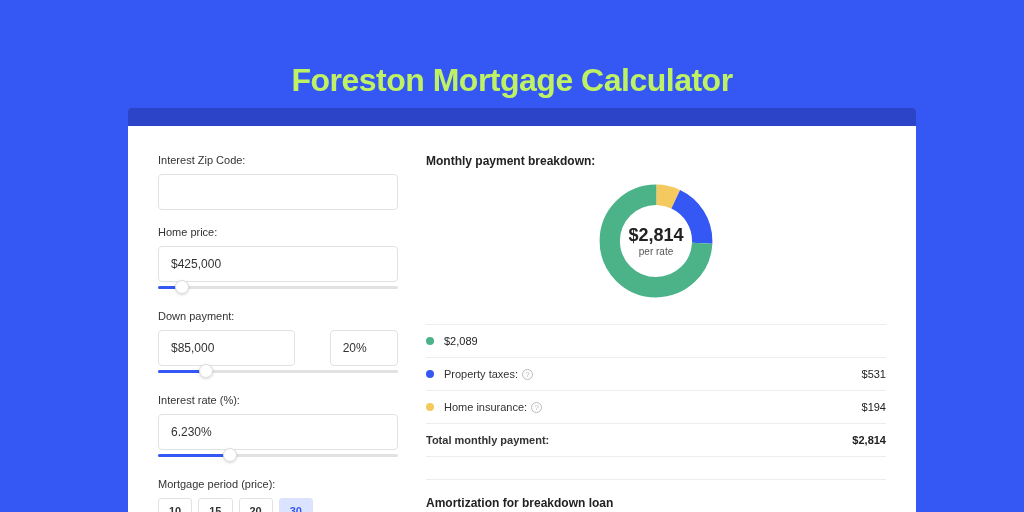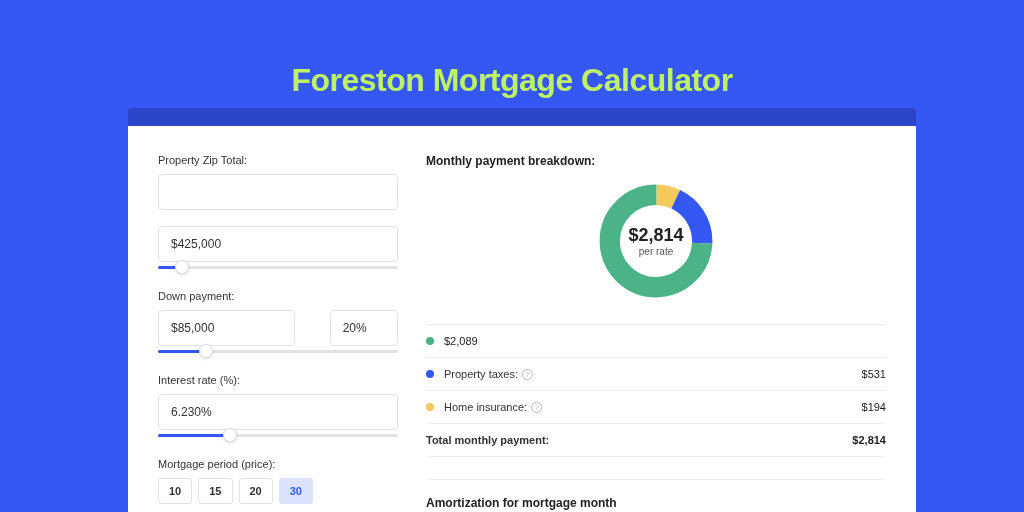--- a/index.html
+++ b/index.html
@@ -208,23 +208,24 @@
 <body>
 
 <div class="outer">
   <div class="title">Foreston Mortgage Calculator</div>
 
   <div class="card-wrap">
     <div class="card">
 
       <div class="left">
 
-        <label class="field-label">Property Zip Total:</label>
+        <label class="field-label">Interest Zip Code:</label>
         <input class="input no-slider" value="" style="">
 
+        <label class="field-label">Home price:</label>
         <input class="input" value="$425,000" style="">
         <div class="slider-wrap">
           <div class="slider-track"></div>
           <div class="slider-fill" style="width:10%"></div>
           <div class="slider-thumb" style="left:10%"></div>
         </div>
 
         <label class="field-label">Down payment:</label>
         <div class="row2">
           <div class="col1">
@@ -298,21 +299,21 @@
             </span>
             <span class="legend-val">$194</span>
           </div>
           <div class="legend-row total">
             <span class="legend-label">Total monthly payment:</span>
             <span class="legend-val">$2,814</span>
           </div>
         </div>
 
         <div class="amort">
-          <div class="amort-head">Amortization for mortgage month</div>
+          <div class="amort-head">Amortization for breakdown loan</div>
 
         </div>
 
       </div>
 
     </div>
   </div>
 </div>
 
 </body></html>

